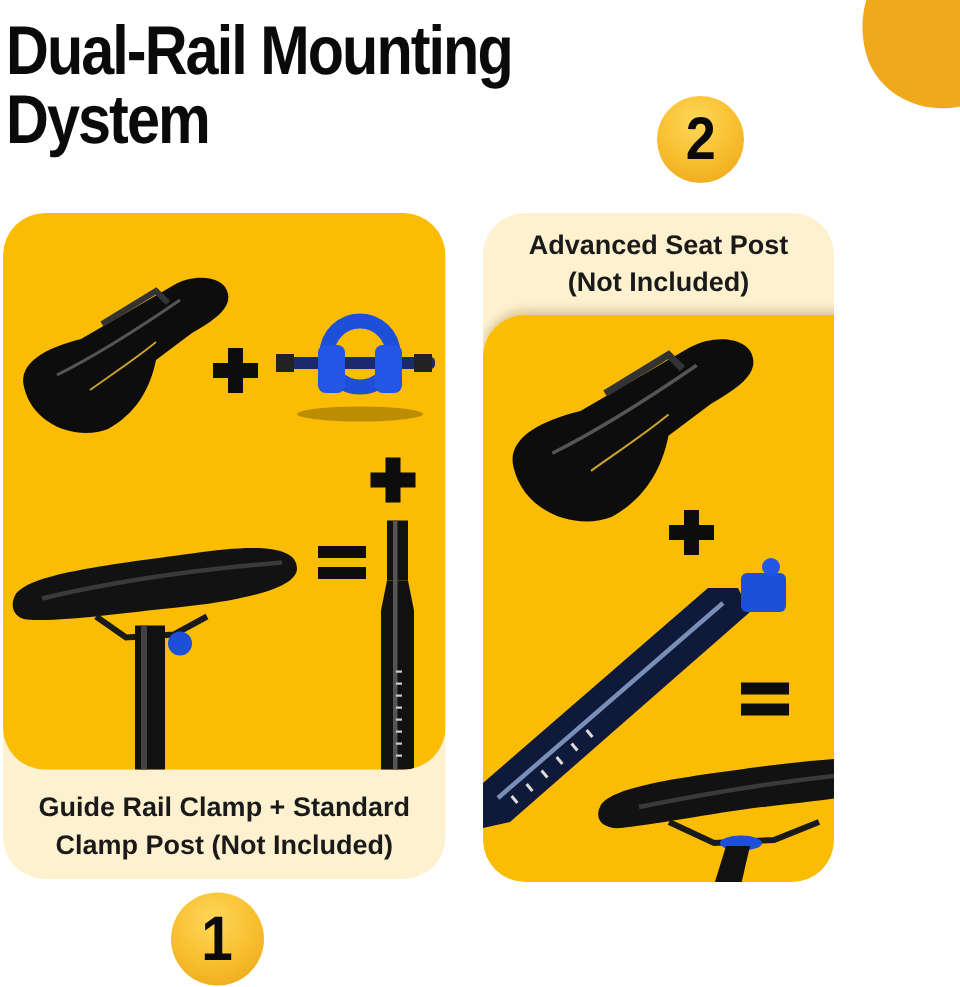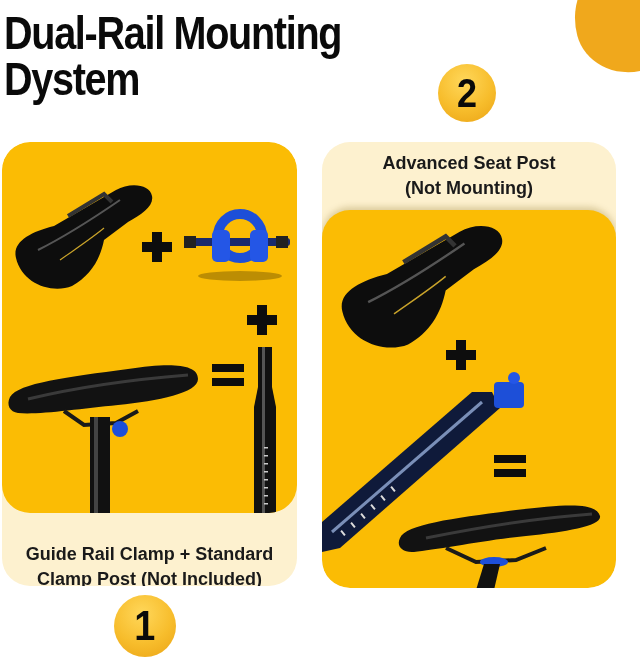--- a/index.html
+++ b/index.html
@@ -5,26 +5,26 @@
   html,body{margin:0;padding:0;}
   body{width:640px;height:658px;position:relative;overflow:hidden;background:#ffffff;font-family:"Liberation Sans","DejaVu Sans",sans-serif;}
   .title{position:absolute;left:4px;top:10px;font-size:46px;line-height:46px;font-weight:bold;color:#0a0a0a;letter-spacing:-1.5px;transform:scaleX(0.86);transform-origin:left top;}
   .corner-blob{position:absolute;left:574px;top:-40px;width:110px;height:112px;border-radius:50% 50% 50% 50%/55% 55% 45% 45%;background:#f0a81c;transform:rotate(-15deg);}
   .badge{position:absolute;border-radius:50%;background:radial-gradient(circle at 45% 30%,#ffd75a 0%,#f7bd2c 55%,#eaa214 100%);display:flex;align-items:center;justify-content:center;font-weight:bold;color:#0a0a0a;}
   .badge span{display:inline-block;transform:scaleX(0.9);}
   .b2{left:438px;top:64px;width:58px;height:58px;font-size:40px;}
   .b1{left:114px;top:595px;width:62px;height:62px;font-size:42px;}
   .panel{position:absolute;background:#fdf1cf;border-radius:28px;overflow:hidden;}
   .p1{left:2px;top:142px;width:295px;height:444px;}
-  .p2{left:322px;top:142px;width:294px;height:446px;}
+  .p2{left:322px;top:142px;width:234px;height:446px;}
   .yellow{position:absolute;background:#fbbc04;border-radius:28px;overflow:hidden;}
   .p1 .yellow{left:0;top:0;width:295px;height:371px;}
   .p2 .yellow{left:0;top:68px;width:294px;height:378px;box-shadow:0 -3px 6px rgba(120,90,0,0.25);}
   .caption{position:absolute;width:100%;text-align:center;font-weight:bold;color:#1a1a1a;font-size:18px;line-height:25px;}
-  .p1 .caption{top:384px;margin-top:16px;}
+  .p1 .caption{top:384px;}
   .p2 .caption{top:9px;}
   .op{position:absolute;}
   .plus{width:30px;height:30px;}
   .plus::before,.plus::after{content:"";position:absolute;background:#0d0d0d;}
   .plus::before{left:10px;top:0;width:10px;height:30px;}
   .plus::after{left:0;top:10px;width:30px;height:10px;}
   .eq{width:32px;height:22px;}
   .eq::before,.eq::after{content:"";position:absolute;left:0;width:32px;height:8px;background:#0d0d0d;}
   .eq::before{top:0;} .eq::after{top:14px;}
   svg{position:absolute;overflow:visible;}
@@ -93,21 +93,21 @@
   </div>
   <div class="caption">
     <div>Guide Rail Clamp + Standard</div>
     <div>Clamp Post (Not Included)</div>
   </div>
 </div>
 
 <div class="panel p2">
   <div class="caption">
     <div>Advanced Seat Post</div>
-    <div>(Not Mounting)</div>
+    <div>(Not Included)</div>
   </div>
   <div class="yellow">
 
     <svg style="left:4px;top:10px;" width="190" height="135" viewBox="0 0 150 115">
       <path d="M8 78 C4 62 22 52 46 46 L108 10 C122 2 142 4 144 16 C146 26 134 34 120 42 L96 60 C92 80 82 96 64 106 C44 114 14 104 8 78 Z" fill="#0d0d0d"></path>
       <path d="M30 70 C50 60 80 42 112 20" stroke="#555" stroke-width="2" fill="none"></path>
       <path d="M60 36 L96 14 L104 22" stroke="#333" stroke-width="4" fill="none"></path>
       <path d="M52 80 C66 70 84 58 96 48" stroke="#c9a32a" stroke-width="1.2" fill="none"></path>
     </svg>
     <div class="op plus" style="left:124px;top:130px;width:36px;height:36px;"></div>

